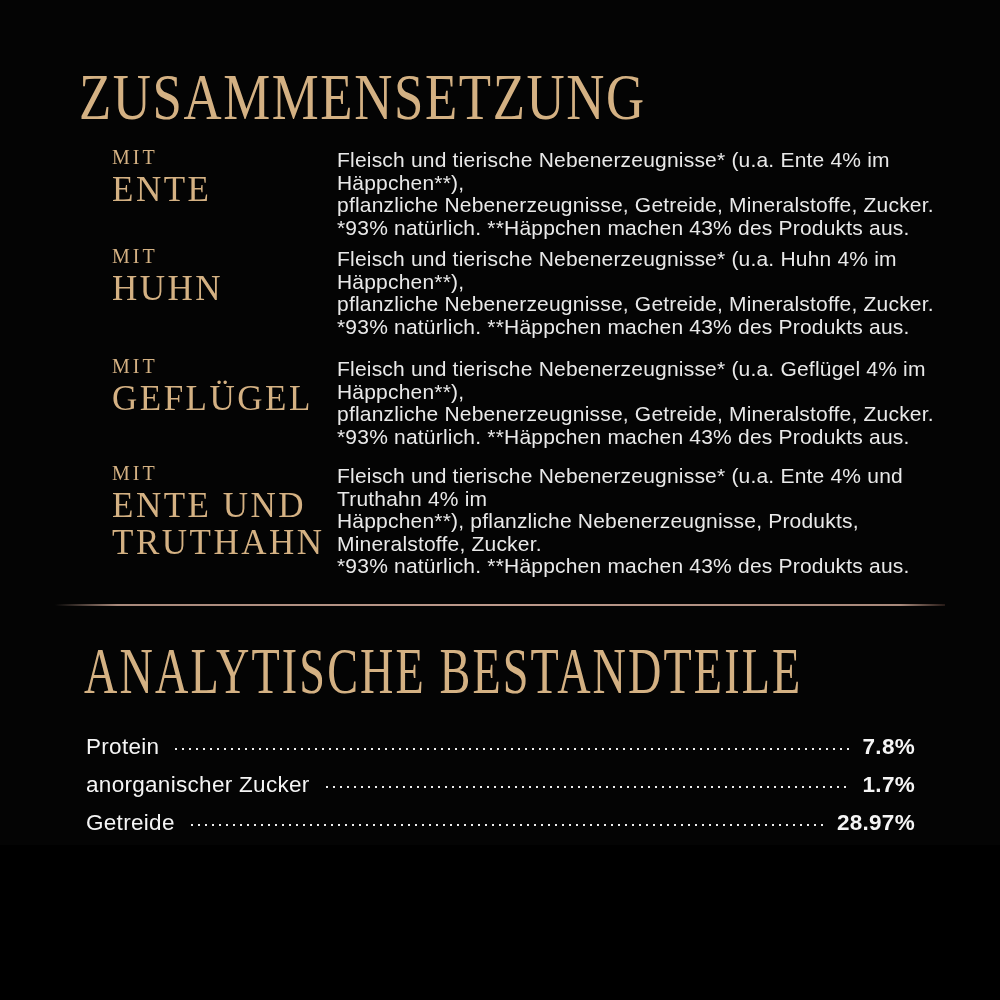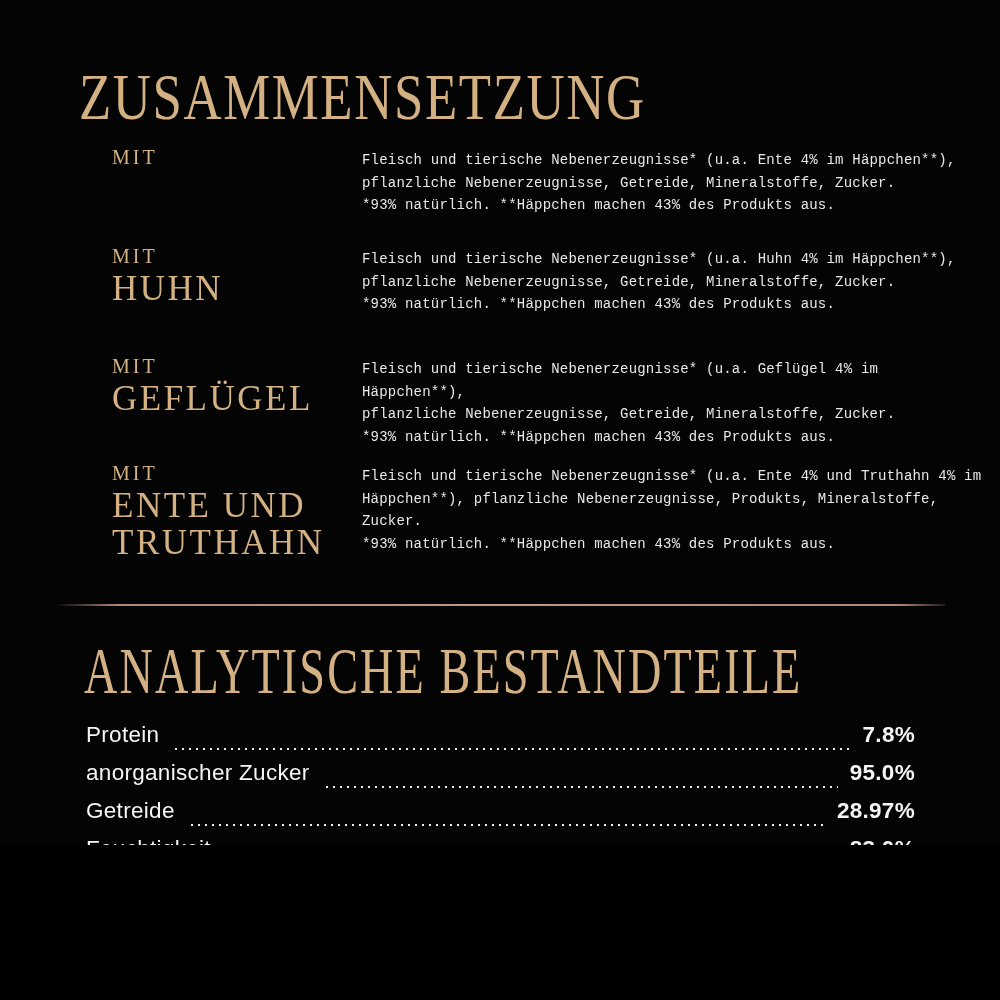--- a/index.html
+++ b/index.html
@@ -47,45 +47,44 @@
   }
   .comp-name {
     font-family: "Liberation Serif", serif;
     font-size: 35px;
     letter-spacing: 2.5px;
     color: #d4b183;
     line-height: 37px;
     margin-top: 3px;
   }
   .comp-desc {
-    position: absolute; left: 362px; top: 3px; width: 620px;
-    font-size: 14px;
+    position: absolute; left: 337px; top: 3px; width: 620px;
+    font-size: 21px;
     line-height: 22.5px;
     letter-spacing: 0.2px;
     color: #e9e9e9;
-    font-family: Liberation Mono, monospace;
   }
   
   .divider {
     position: absolute;
     left: 55px; top: 604px;
     width: 890px; height: 2px;
     background: linear-gradient(to right,
       rgba(100,65,55,0) 0%, #a8897b 7%, #bd9a8c 50%, #a8897b 95%, rgba(100,65,55,0.35) 100%);
   }
   .bottom-line {
     position: absolute;
     left: 0; top: 987px; width: 1000px; height: 1px;
     background: #151515;
   }
   
   .analysis-list { position: absolute; left: 86px; right: 85px; top: 722px; }
   .analysis-row {
     display: flex;
-    align-items: flex-start;
+    align-items: flex-end;
     height: 38px;
     font-size: 22.5px;
     letter-spacing: 0.3px;
     color: #f5f5f5;
   }
   .analysis-label { white-space: nowrap; }
   .leader {
     flex: 1;
     height: 4px;
     align-self: flex-end;
@@ -99,20 +98,21 @@
 </head>
 <body>
 
 <div class="page">
 
   <h1 class="display-title title-composition">ZUSAMMENSETZUNG</h1>
 
   <div class="comp-row" style="top:146px">
     <div class="comp-label">
       <div class="comp-prefix">MIT</div>
+      <div class="comp-name">ENTE</div>
     </div>
     <div class="comp-desc">
       <div>Fleisch und tierische Nebenerzeugnisse* (u.a. Ente 4% im Häppchen**),</div>
       <div>pflanzliche Nebenerzeugnisse, Getreide, Mineralstoffe, Zucker.</div>
       <div>*93% natürlich. **Häppchen machen 43% des Produkts aus.</div>
     </div>
   </div>
 
   <div class="comp-row" style="top:245px">
     <div class="comp-label">
@@ -156,21 +156,21 @@
 
   <div class="analysis-list">
     <div class="analysis-row">
       <span class="analysis-label">Protein</span>
       <span class="leader"></span>
       <span class="analysis-value">7.8%</span>
     </div>
     <div class="analysis-row">
       <span class="analysis-label">anorganischer Zucker</span>
       <span class="leader"></span>
-      <span class="analysis-value">95.0%</span>
+      <span class="analysis-value">1.7%</span>
     </div>
     <div class="analysis-row">
       <span class="analysis-label">Getreide</span>
       <span class="leader"></span>
       <span class="analysis-value">28.97%</span>
     </div>
     <div class="analysis-row">
       <span class="analysis-label">Feuchtigkeit</span>
       <span class="leader"></span>
       <span class="analysis-value">83.0%</span>

